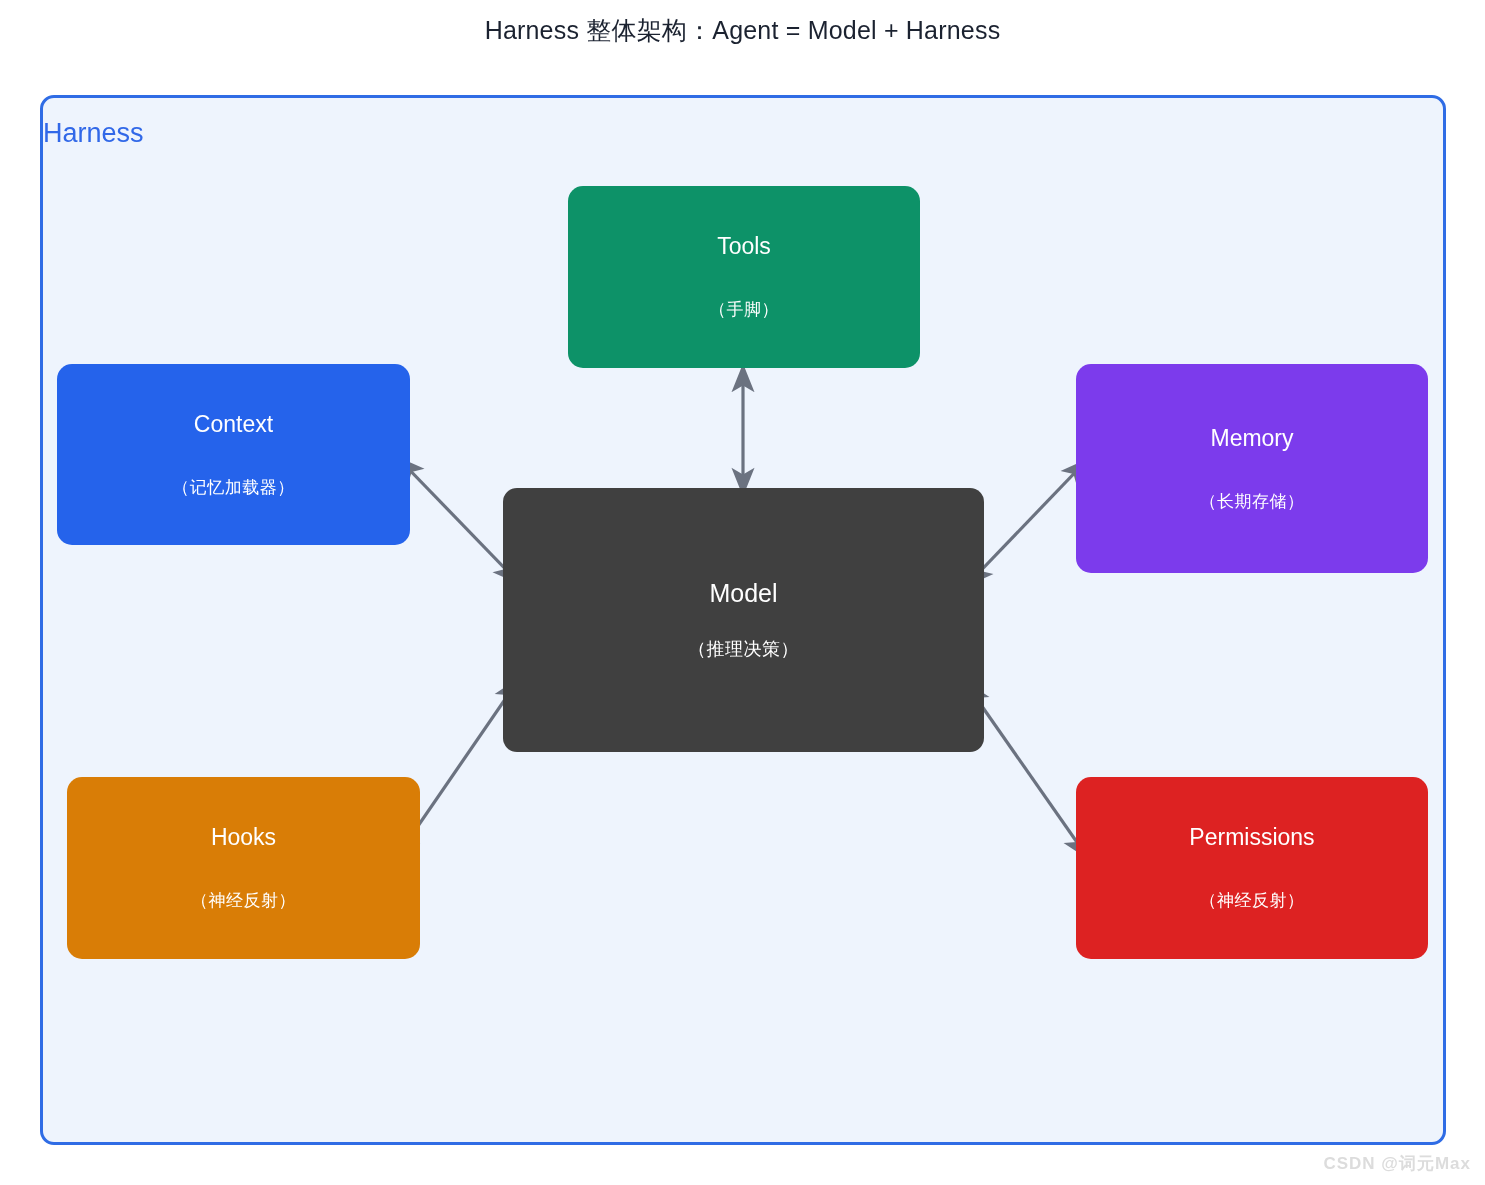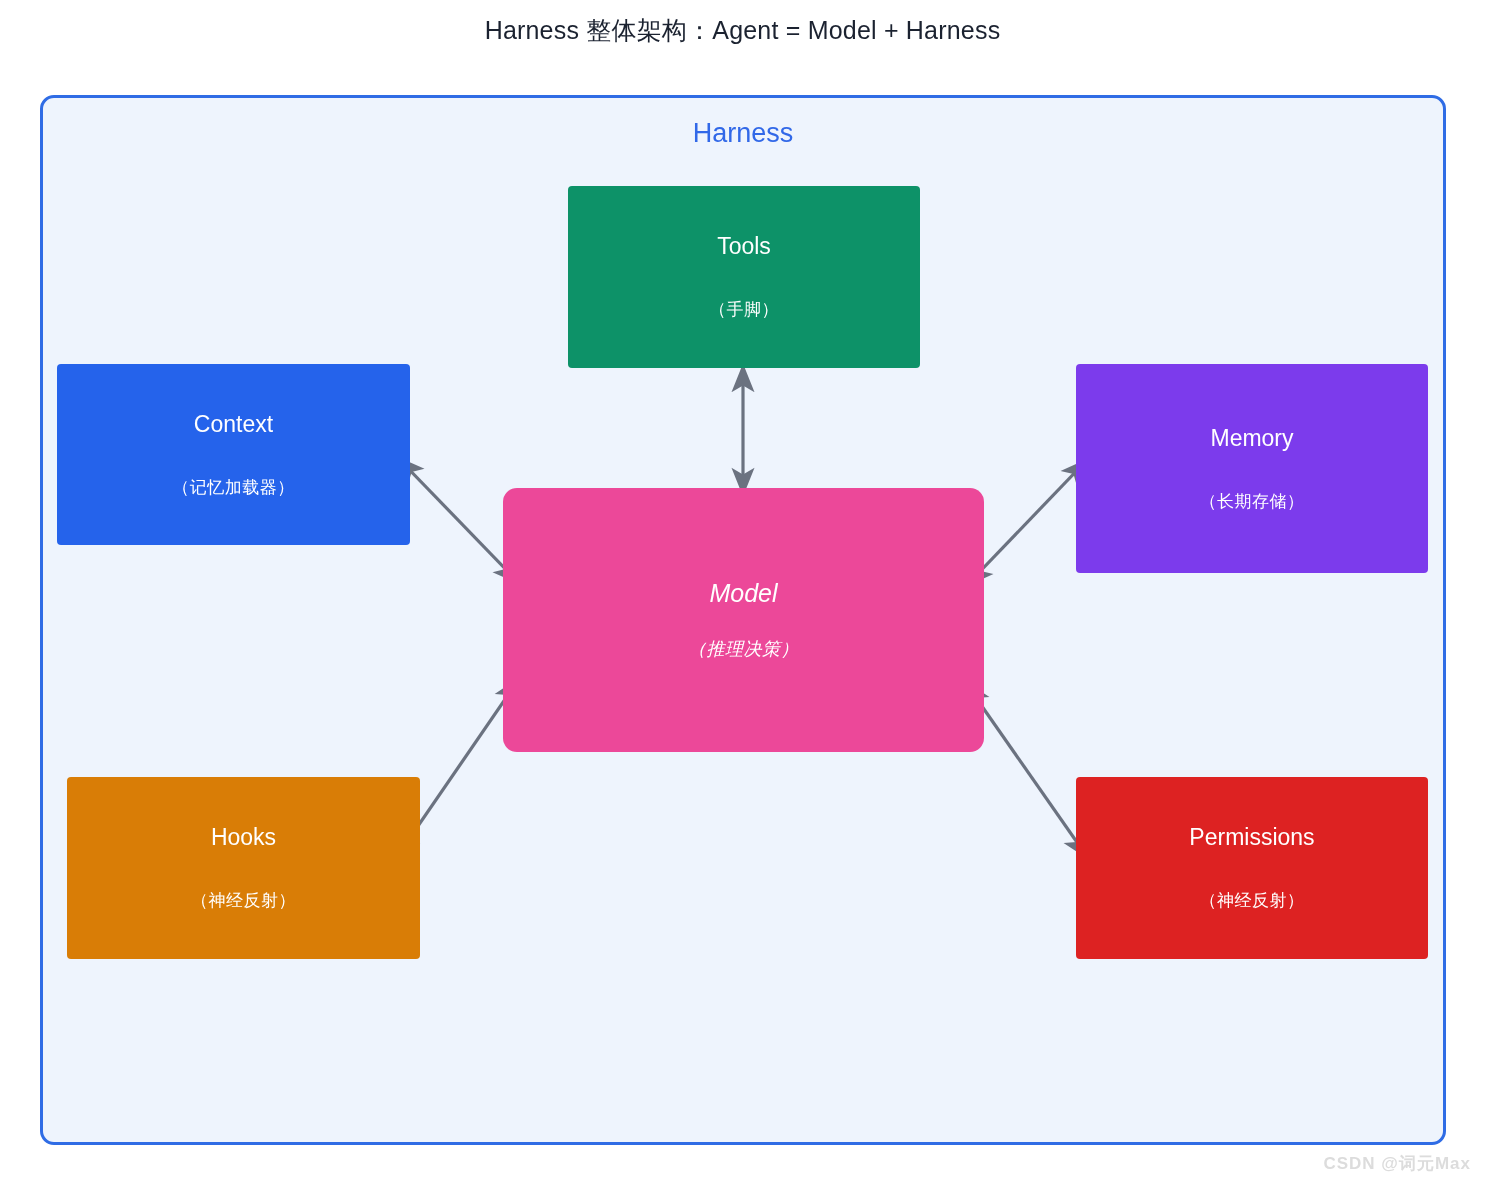--- a/index.html
+++ b/index.html
@@ -41,31 +41,31 @@
     box-sizing: border-box;
     border: 3px solid #2f6ce5;
     border-radius: 14px;
     background: #eef4fd;
   }
   .harness-label {
     position: absolute;
     top: 20px;
     left: 0;
     width: 100%;
-    text-align: center;
+    text-align: left;
     font-size: 27px;
     color: #3168e8;
     font-weight: 400;
   }
 
   
   .node {
     position: absolute;
     box-sizing: border-box;
-    border-radius: 4px;
+    border-radius: 15px;
     display: flex;
     flex-direction: column;
     align-items: center;
     justify-content: center;
     color: #ffffff;
     text-align: center;
     z-index: 3;
   }
   .node-title {
     font-size: 23px;
@@ -87,23 +87,22 @@
   #node-context {
     left: 57px;   top: 364px;  width: 353px; height: 181px;
     background: #2563eb;
   }
   #node-memory {
     left: 1076px; top: 364px;  width: 352px; height: 209px;
     background: #7c3bec;
   }
   #node-model {
     left: 503px;  top: 488px;  width: 481px; height: 264px;
-    background: #ec4899;
+    background: #404040;
     border-radius: 14px;
-    font-style: italic;
   }
   #node-model .node-title { font-size: 25px; }
   #node-model .node-sub   { font-size: 18px; margin-top: 32px; }
   #node-hooks {
     left: 67px;   top: 777px;  width: 353px; height: 182px;
     background: #d97d06;
   }
   #node-permissions {
     left: 1076px; top: 777px;  width: 352px; height: 182px;
     background: #dd2222;

